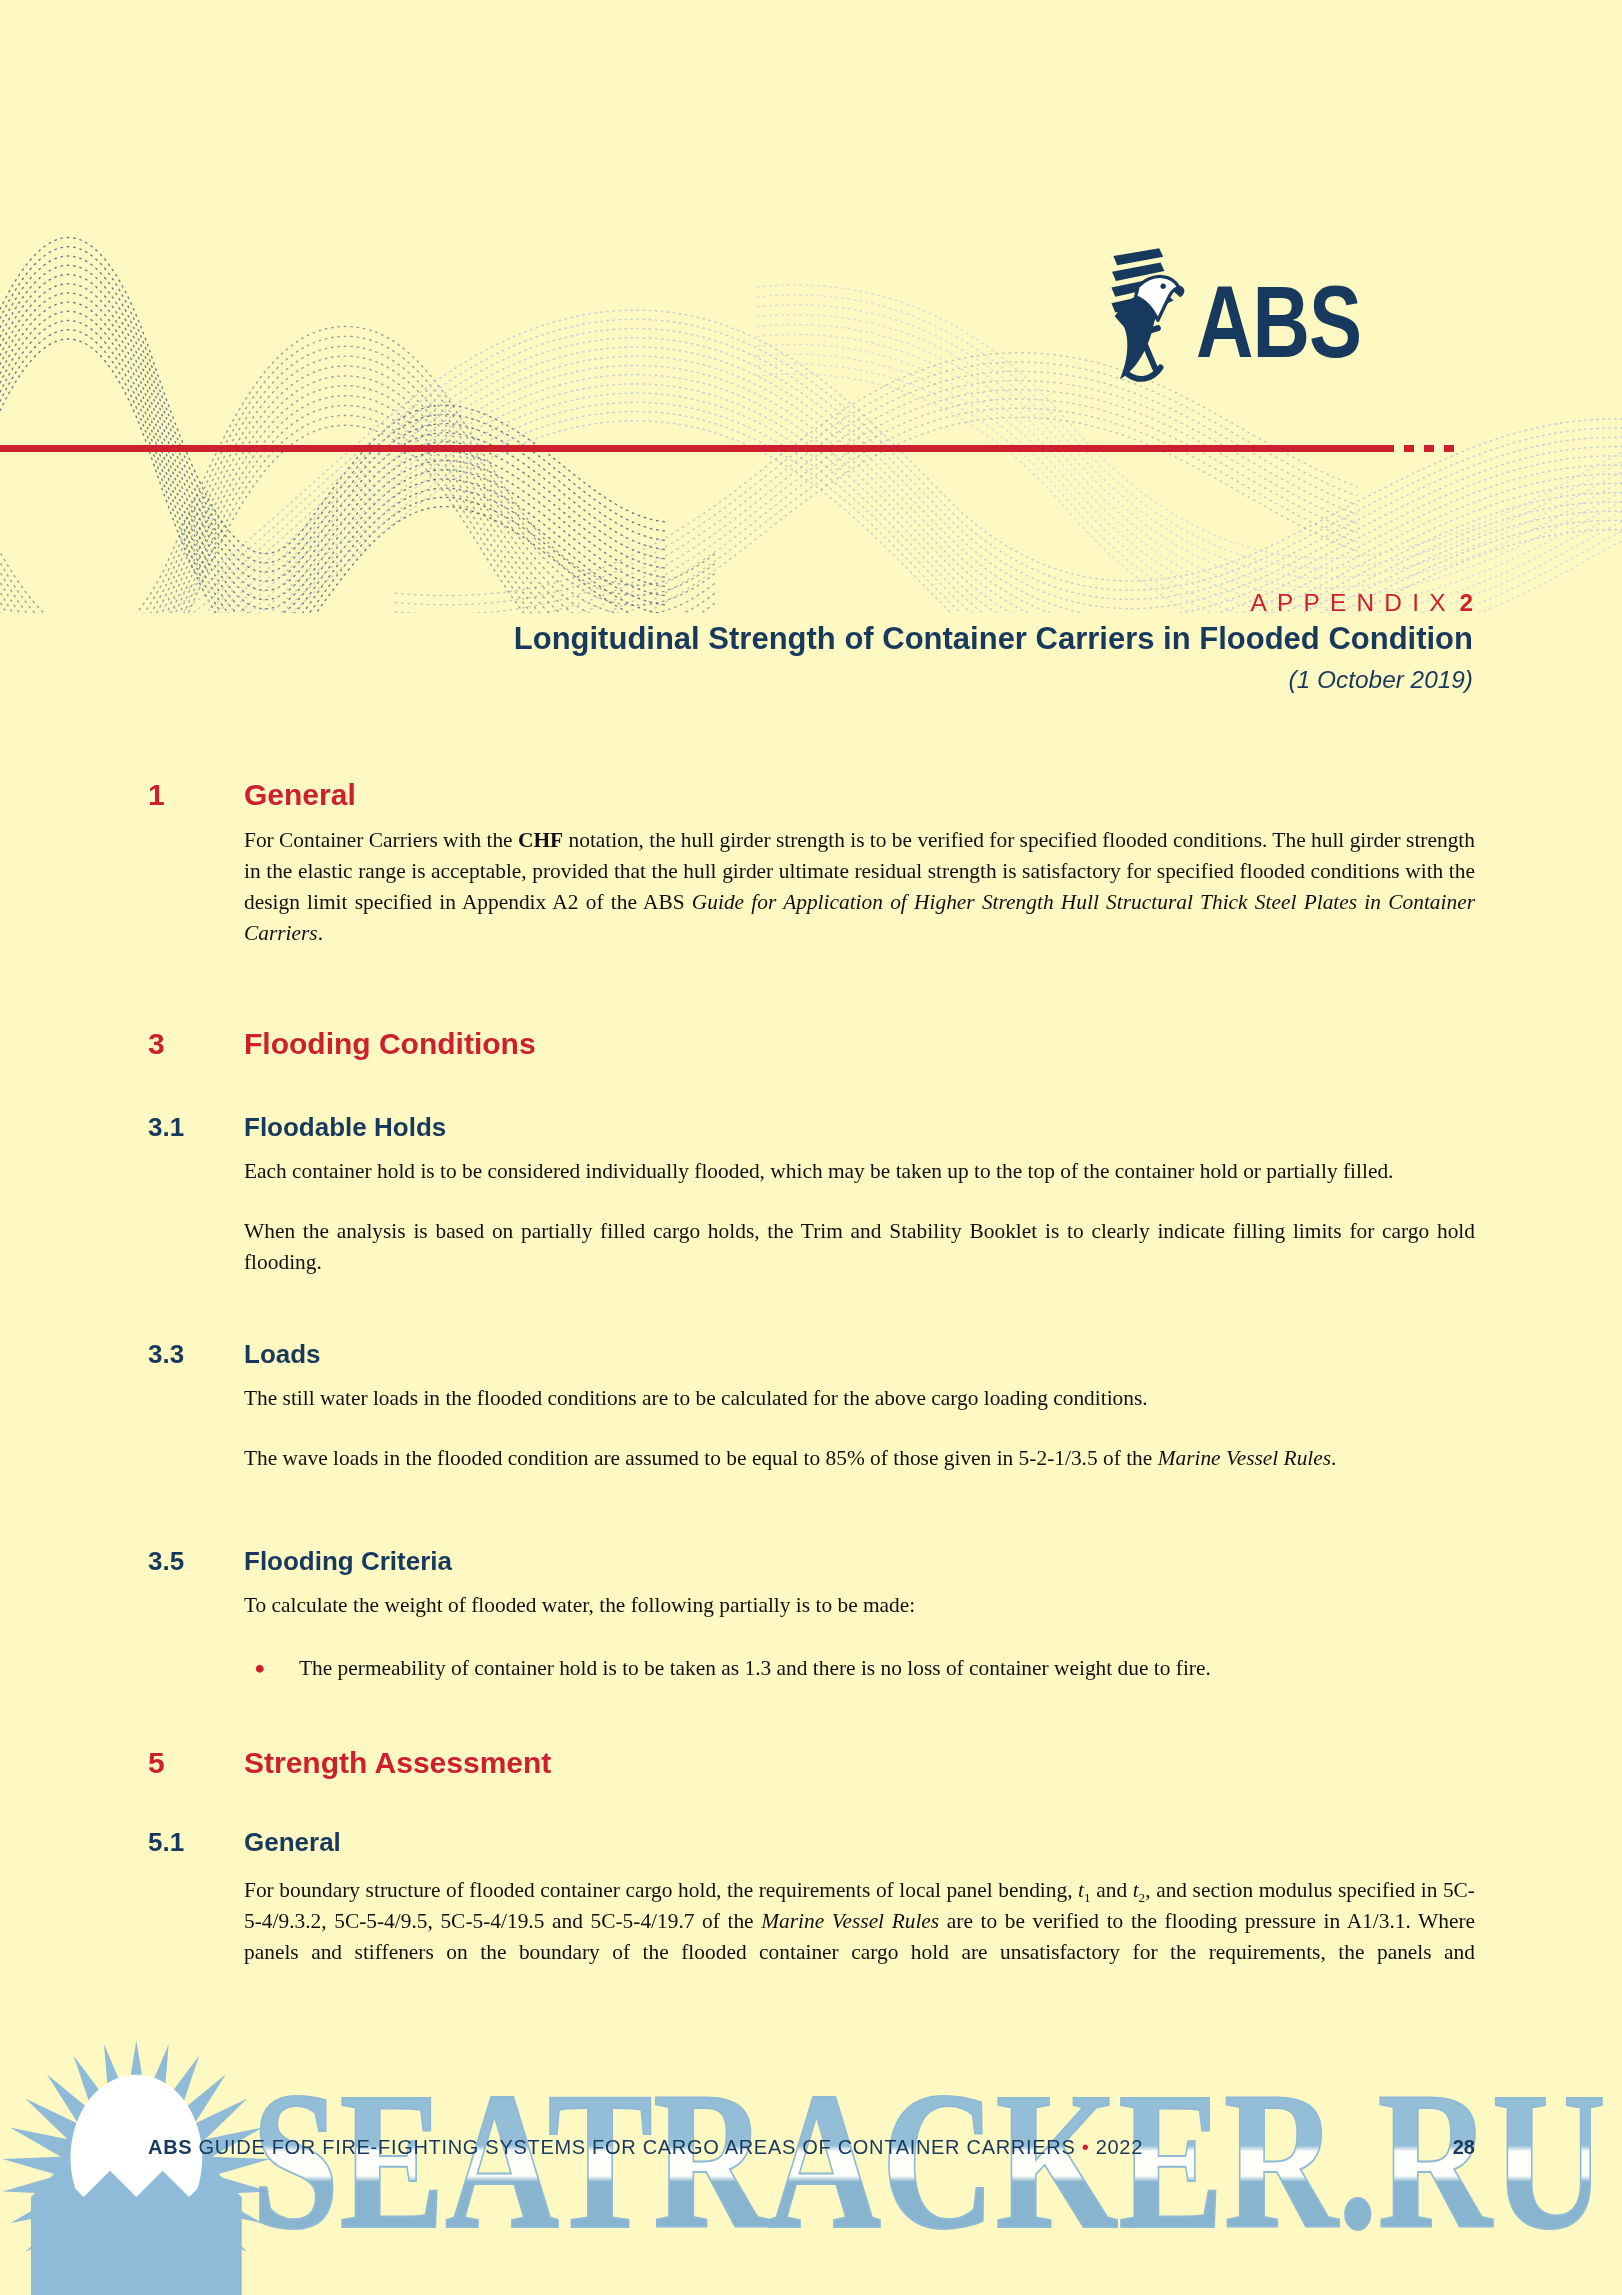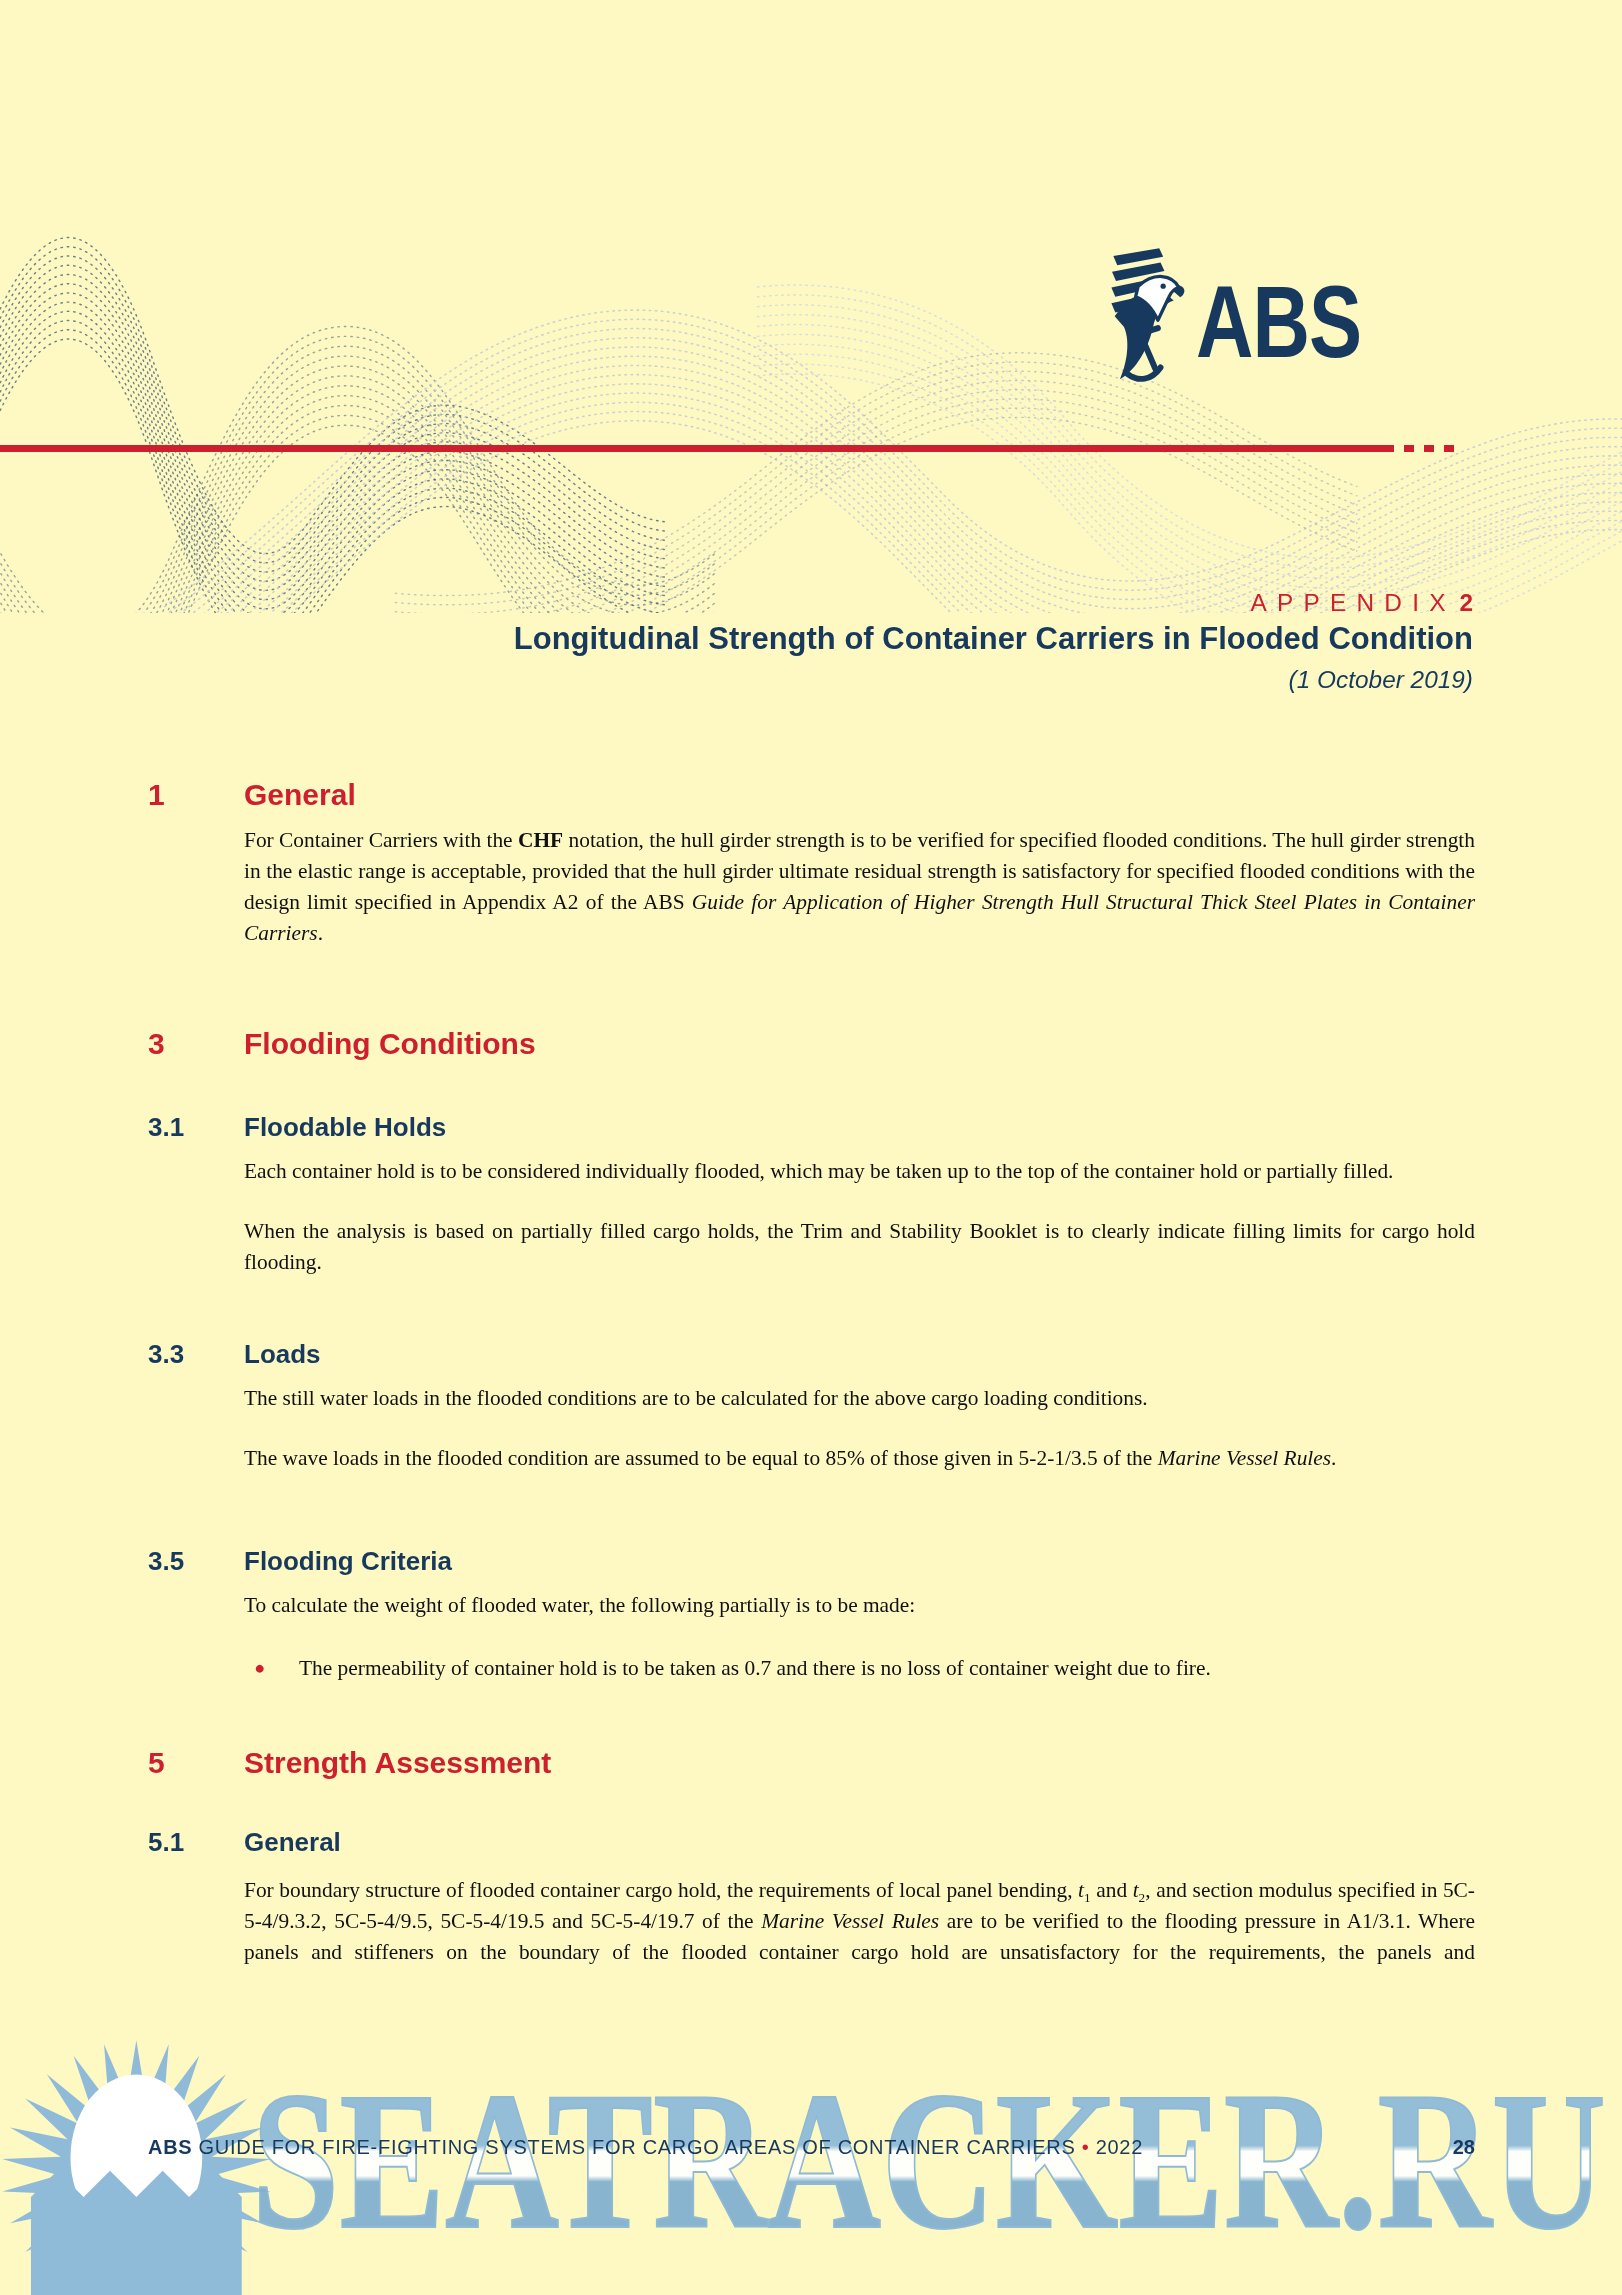--- a/index.html
+++ b/index.html
@@ -200,21 +200,21 @@
   </div>
 
   <div class="sec h2" style="top:1545px">
     <div class="head">
         <span class="num">3.5</span>
       <span>Flooding Criteria</span>
       </div>
     <div class="para"><span>To calculate the weight of flooded water, the following partially is to be made:</span></div>
     <div class="bullet-row">
       <span class="bullet-marker">●</span>
-      <div class="bullet-text"><span>The permeability of container hold is to be taken as 0.7 and there is no loss of container weight due to fire.</span></div>
+      <div class="bullet-text"><span>The permeability of container hold is to be taken as 1.3 and there is no loss of container weight due to fire.</span></div>
     </div>
   </div>
 
   <div class="sec h1" style="top:1744px">
     <div class="head">
         <span class="num">5</span>
       <span>Strength Assessment</span>
       </div>
   </div>
 

